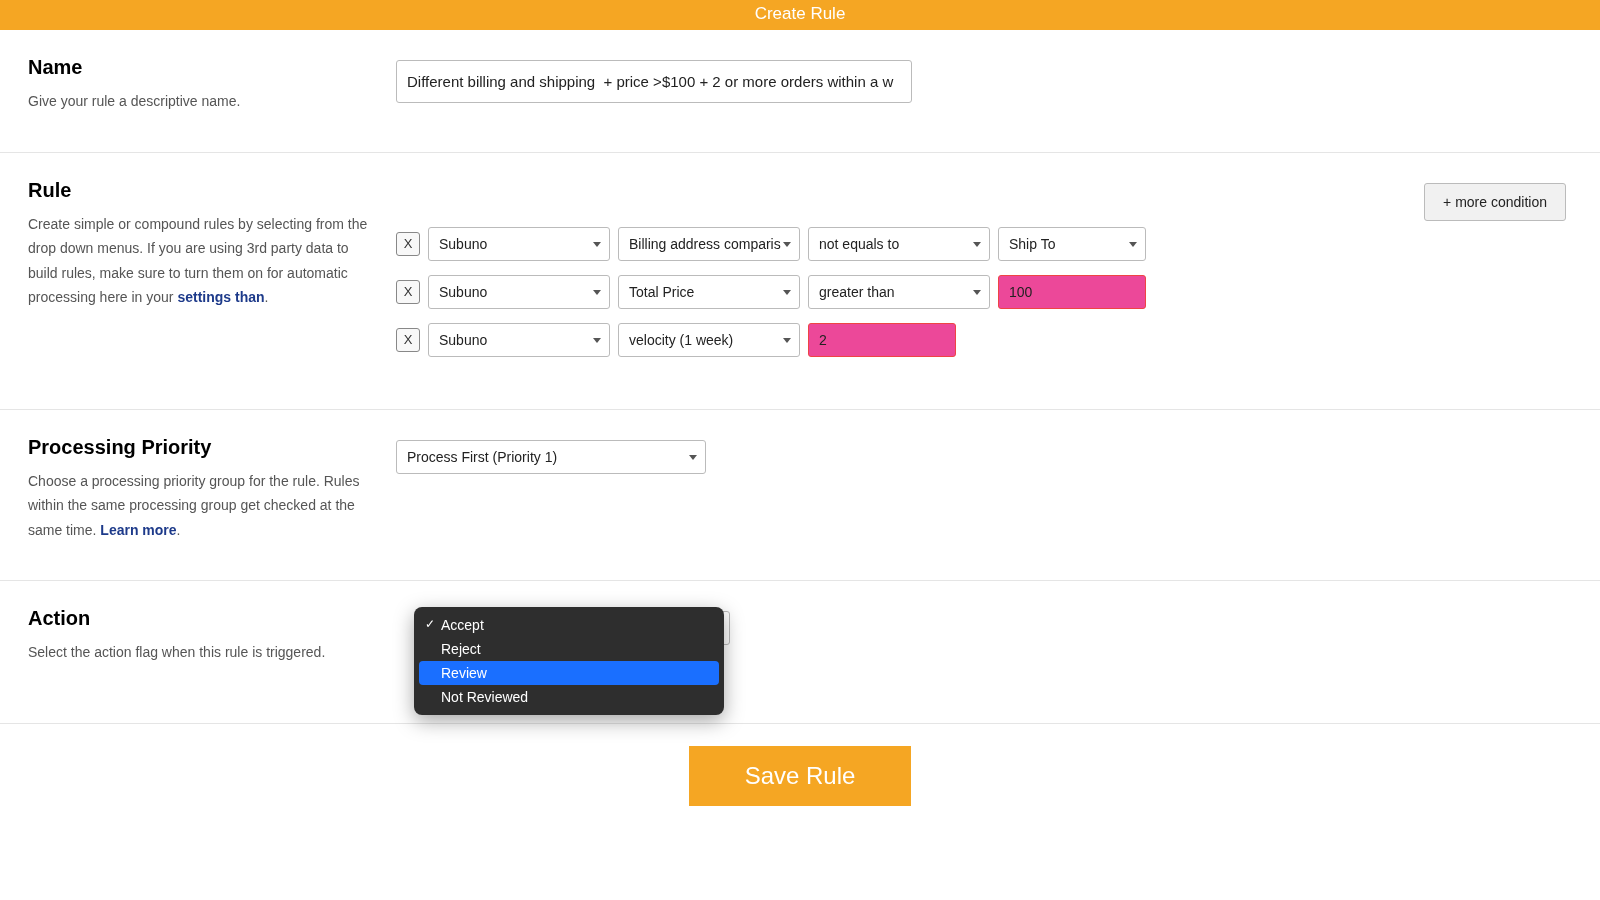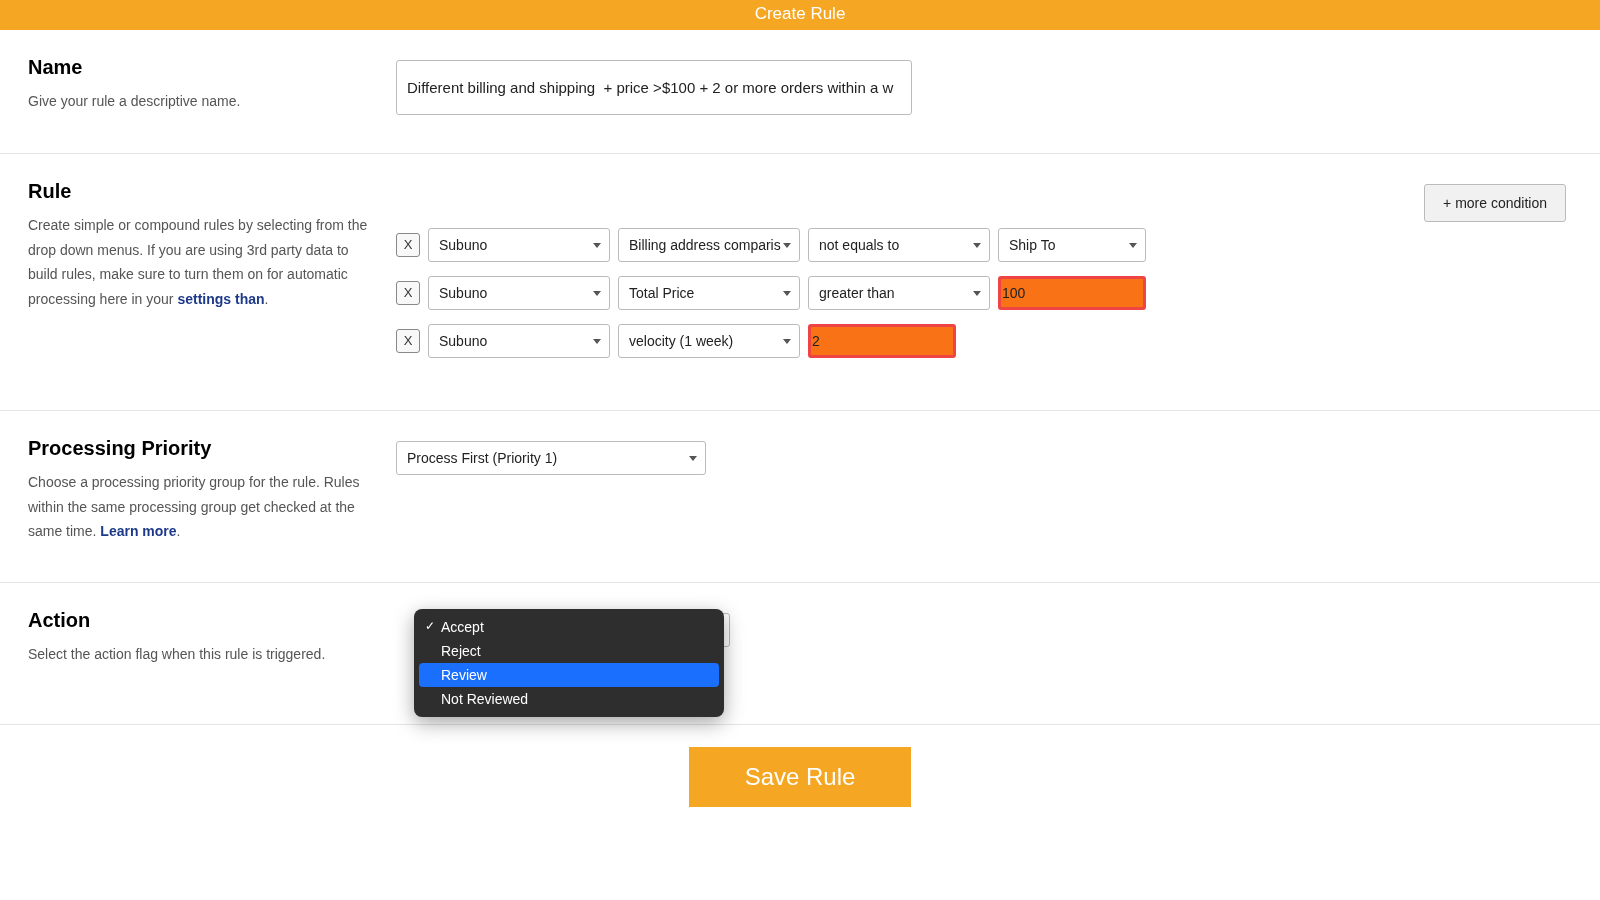--- a/index.html
+++ b/index.html
@@ -44,21 +44,21 @@
     color: #1d3a8a;
     font-weight: 600;
     text-decoration: none;
   }
   .right-col {
     flex: 1;
     padding-top: 4px;
   }
   .name-input {
     width: 516px;
-    padding: 18px 10px;
+    padding: 12px 10px;
     font-size: 15px;
     border: 1px solid #bbb;
     border-radius: 3px;
     color: #222;
     background: #fff;
     white-space: nowrap;
     overflow: hidden;
     text-overflow: clip;
   }
   .more-condition-btn {
@@ -114,25 +114,25 @@
     right: 8px;
     top: 50%;
     margin-top: -2px;
     width: 0; height: 0;
     border-left: 4px solid transparent;
     border-right: 4px solid transparent;
     border-top: 5px solid #555;
   }
   .txt-input {
     height: 34px;
-    border: 3px solid #ef4444;
-    border-radius: 3px;
-    background: #f97316;
-    font-size: 14px;
-    padding: 0 1px;
+    border: 1px solid #ef4444;
+    border-radius: 3px;
+    background: #ec4899;
+    font-size: 14px;
+    padding: 0 10px;
     color: #222;
     display: flex;
     align-items: center;
   }
   .w-source { width: 182px; }
   .w-field  { width: 182px; }
   .w-op     { width: 182px; }
   .w-val    { width: 148px; text-align: right; }
   .priority-select { width: 310px; }
   .save-row {

